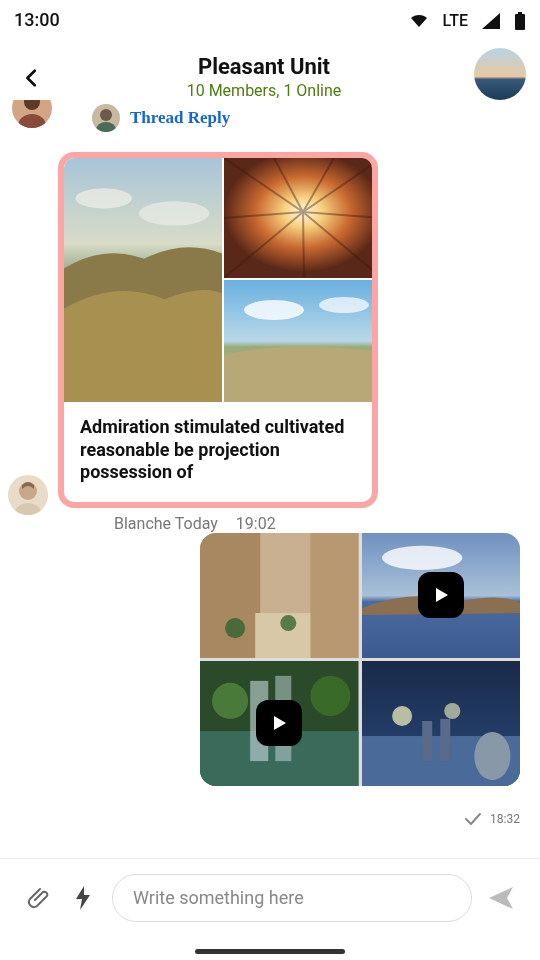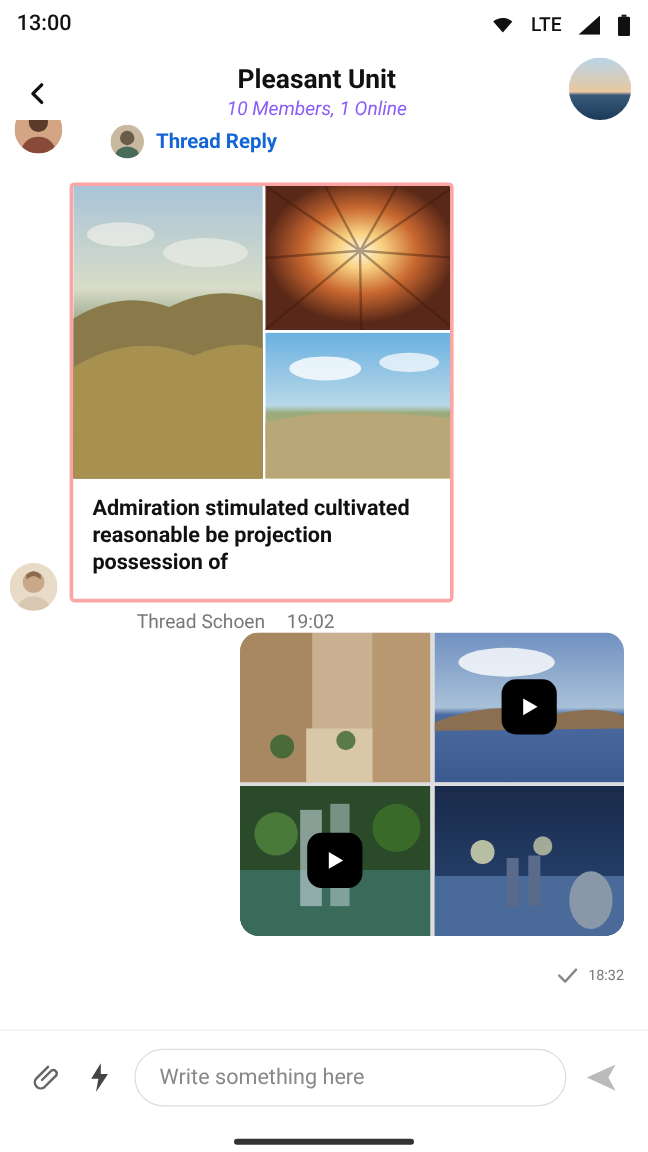--- a/index.html
+++ b/index.html
@@ -6,31 +6,31 @@
   html, body { width: 540px; height: 960px; font-family: -apple-system, Roboto, "Helvetica Neue", Arial, sans-serif; background: #fff; overflow: hidden; }
   
   .status-bar { height: 30px; display: flex; justify-content: space-between; align-items: flex-end; padding: 0 14px; font-size: 18px; font-weight: 500; color: #111; }
   .status-right { display: flex; align-items: center; gap: 14px; }
   .status-right svg { display: block; }
   
   .header { height: 70px; display: flex; align-items: flex-end; padding: 0 10px; }
   .back { width: 44px; height: 44px; display: flex; align-items: center; justify-content: center; }
   .title-block { flex: 1; text-align: center; }
   .chat-title { font-size: 22px; font-weight: 700; color: #111; }
-  .chat-sub { font-size: 16px; color: #8b5cf6; margin-top: 2px; font-style: italic; }
+  .chat-sub { font-size: 16px; color: #4d7c0f; margin-top: 2px; }
   .avatar-hdr { width: 52px; height: 52px; border-radius: 50%; overflow: hidden; margin-right: 4px; }
   
   .messages { position: relative; height: 758px; overflow: hidden; padding: 0 8px; }
-  .thread-row { display: flex; align-items: center; gap: 10px; margin-left: 4px; margin-top: -2px; }
+  .thread-row { display: flex; align-items: center; gap: 10px; margin-left: 4px; margin-top: -2px; font-family: Liberation Serif, serif; }
   .peek-avatar { width: 40px; height: 40px; border-radius: 50%; overflow: hidden; position: relative; top: -10px; }
   .mini-avatar { width: 28px; height: 28px; border-radius: 50%; overflow: hidden; margin-left: 30px; }
   .thread-link { color: #1266d6; font-weight: 700; font-size: 17px; }
   .incoming { display: flex; align-items: flex-end; gap: 10px; margin-top: 14px; }
   .msg-avatar { width: 40px; height: 40px; border-radius: 50%; overflow: hidden; margin-bottom: 18px; }
-  .card { width: 320px; border: 3px solid #fca5a5; border-radius: 4px; overflow: hidden; background: #fff; }
+  .card { width: 320px; border: 6px solid #fca5a5; border-radius: 16px; overflow: hidden; background: #fff; }
   .card-imgs { display: grid; grid-template-columns: 158px 158px; grid-template-rows: 120px 122px; gap: 2px; }
   .card-imgs > div:first-child { grid-row: 1 / span 2; }
   .card-imgs > div { overflow: hidden; }
   .card-text { padding: 14px 16px 18px; font-size: 18px; font-weight: 700; color: #111; line-height: 1.25; }
   .meta { font-size: 16px; color: #777; margin-left: 56px; margin-top: 6px; }
   .meta .name { margin-right: 14px; }
   .daysep { display: flex; justify-content: center; margin: 14px 0 10px; }
   .daypill { background: #888; color: #fff; font-size: 16px; padding: 4px 16px; border-radius: 18px; }
   .outgoing { display: flex; flex-direction: column; align-items: flex-end; padding-right: 12px; }
   .media-grid { width: 320px; border-radius: 16px; overflow: hidden; display: grid; grid-template-columns: 1fr 1fr; grid-template-rows: 125px 125px; gap: 3px; background: #ddd; }
@@ -179,21 +179,21 @@
                 <rect width="158" height="122" fill="url(#m3)"></rect>
                 <ellipse cx="50" cy="30" rx="30" ry="10" fill="#fff" opacity="0.8"></ellipse>
                 <ellipse cx="120" cy="25" rx="25" ry="8" fill="#fff" opacity="0.7"></ellipse>
                 <path d="M0 75 Q60 60 158 72 L158 122 L0 122 Z" fill="#b8a878"></path>
               </svg>
           </div>
         </div>
         <div class="card-text">Admiration stimulated cultivated reasonable be projection possession of</div>
       </div>
       <div class="meta">
-        <span class="name">Thread Schoen</span>
+        <span class="name">Blanche Today</span>
         <span>19:02</span>
       </div>
     </div>
   </div>
 
 
   <div class="outgoing">
     <div class="media-grid">
       <div class="media-cell">
         <svg class="img" viewBox="0 0 158 125" preserveAspectRatio="xMidYMid slice">

